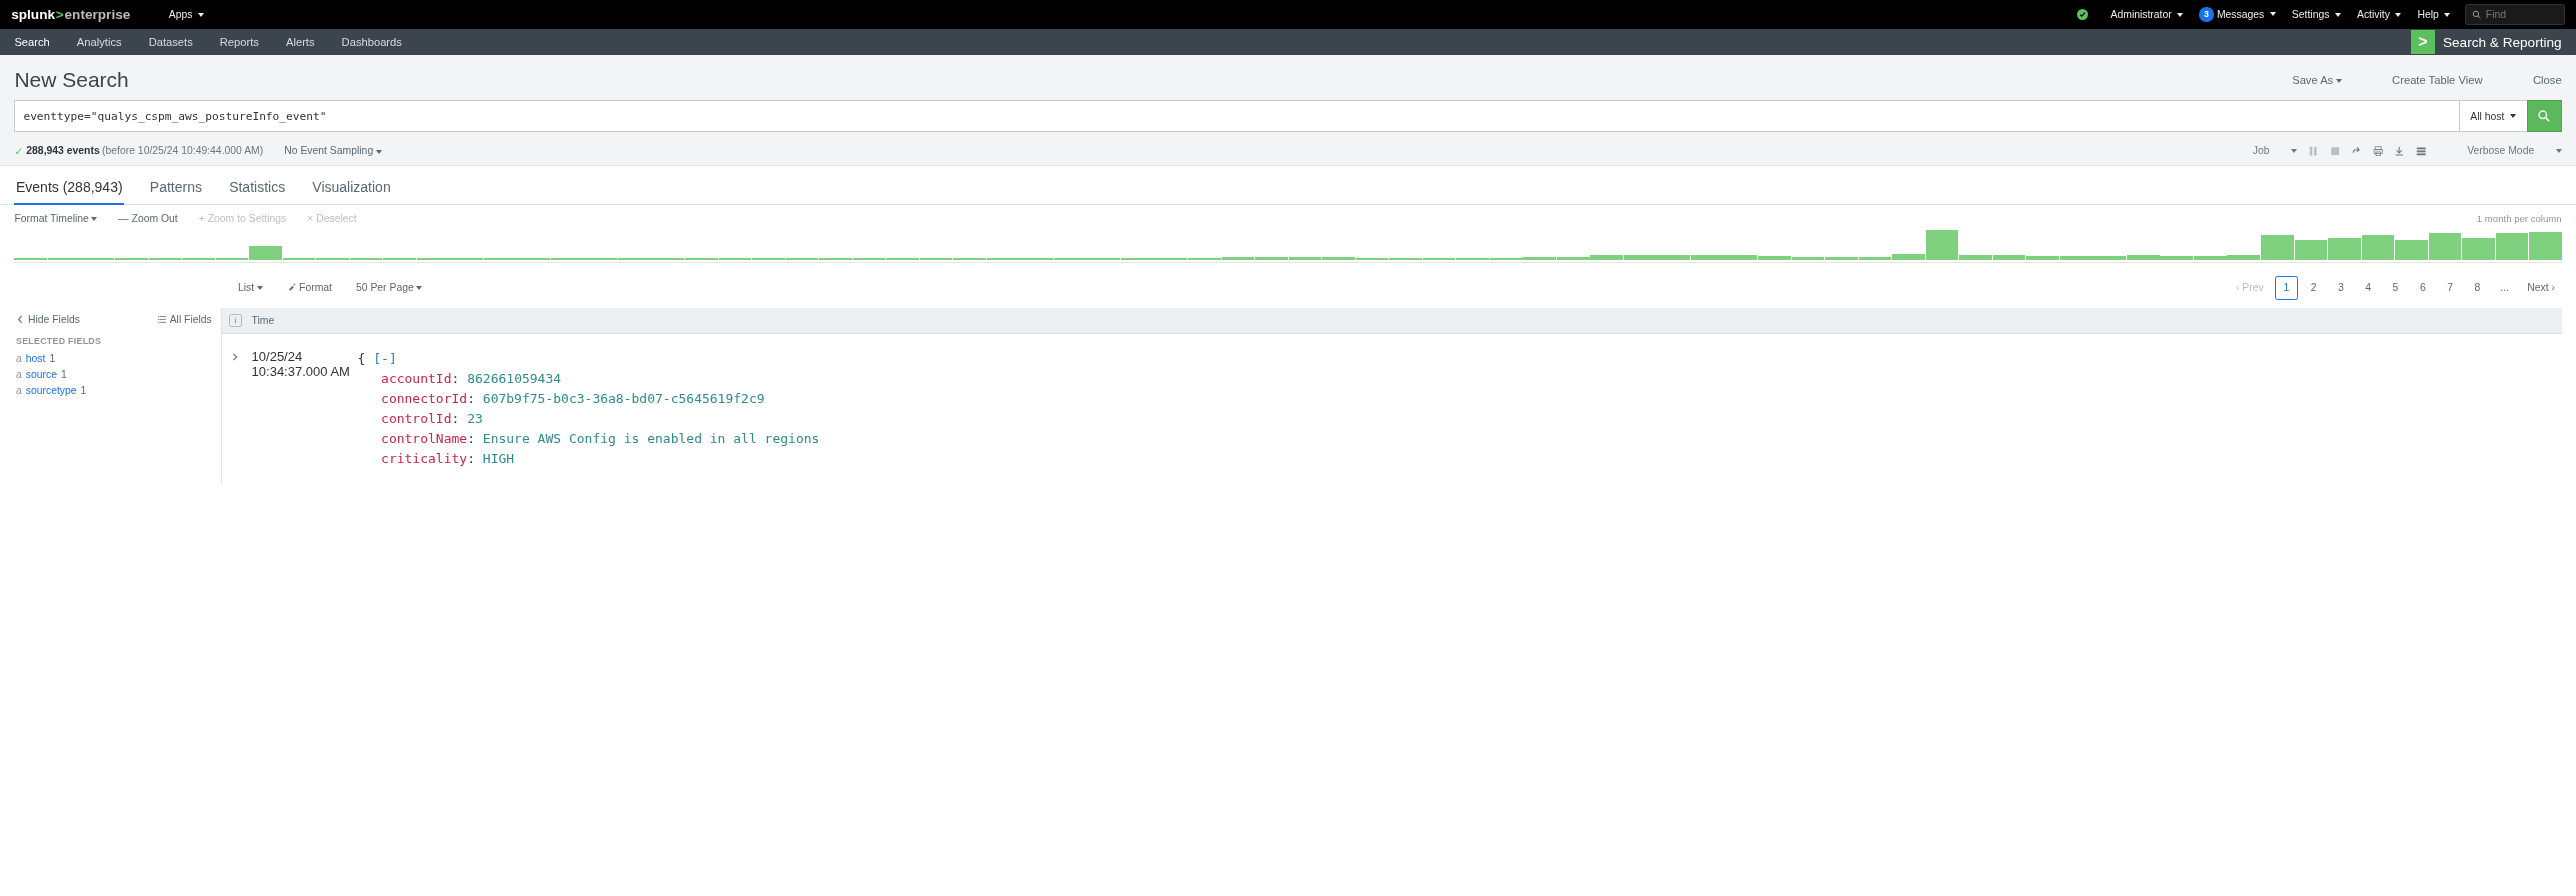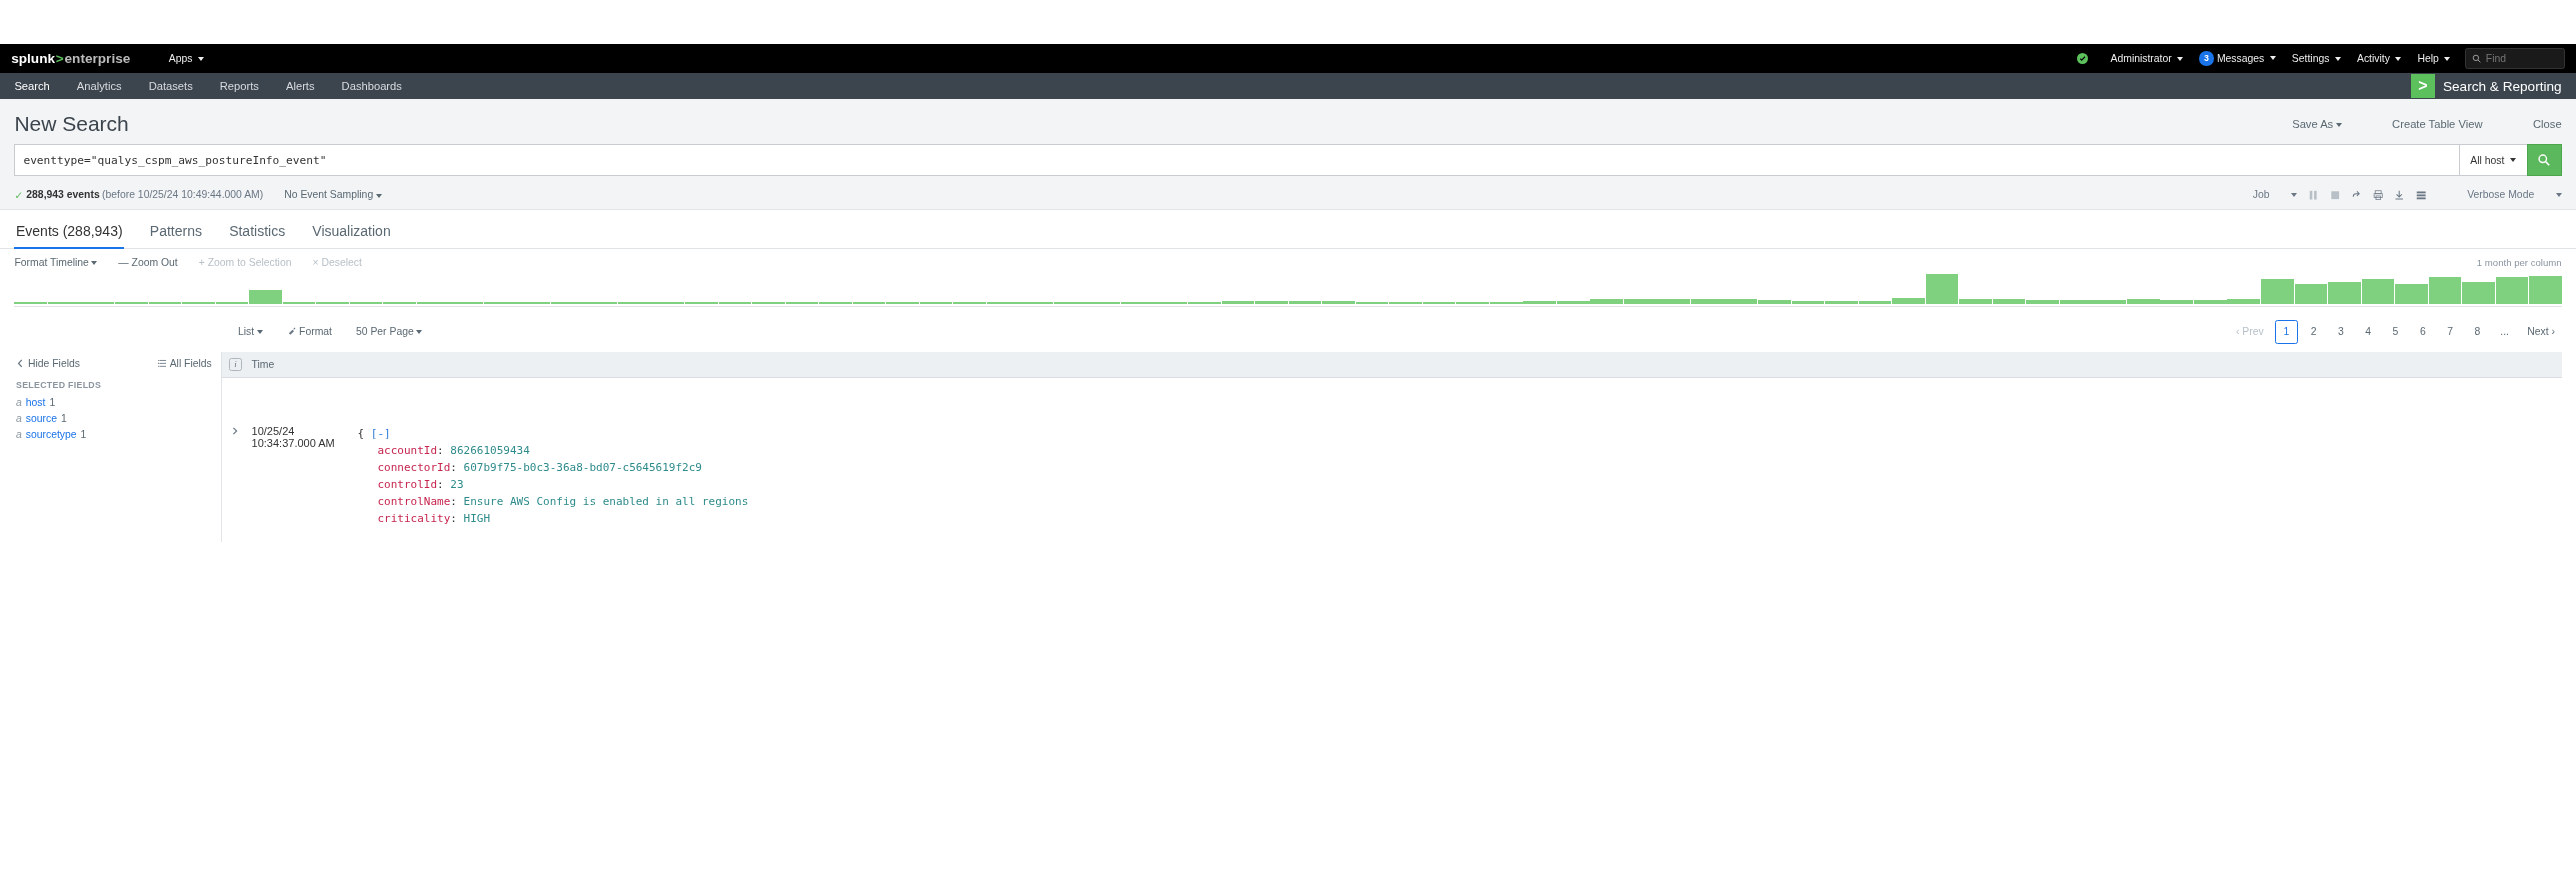--- a/index.html
+++ b/index.html
@@ -1,19 +1,19 @@
 <!DOCTYPE html>
 <html style="font-size:13px"><head>
 <meta charset="utf-8">
 <style>
 * { margin: 0; padding: 0; box-sizing: border-box; }
 body { font-family: "Helvetica Neue", Arial, sans-serif; font-size: 10.4px; color: #333; background: #fff; }
 
 
-.topbar { background: #000; height: 29px; display: flex; align-items: center; padding: 0 11.2px; color: #ccc; margin-top: 44px; }
+.topbar { background: #000; height: 29px; display: flex; align-items: center; padding: 0 11.2px; color: #ccc; }
 .logo { display: flex; align-items: baseline; font-weight: 600; font-size: 13.6px; margin-right: 22.5px; }
 .logo .s1 { color: #fff; }
 .logo .gt { color: #5cc05c; margin: 0 0.8px; font-weight: 700; }
 .logo .s2 { color: #bbb; }
 .topbar .apps { color: #eee; cursor: pointer; }
 .topbar .spacer { flex: 1; }
 .topbar .right-item { color: #eee; margin-left: 16px; cursor: pointer; display: flex; align-items: center; gap: 3.2px; }
 .green-dot { width: 11.2px; height: 11.2px; background: #5cc05c; border-radius: 50%; display: inline-flex; align-items: center; justify-content: center; margin-right: 6.4px; }
 .green-dot svg { width: 7.2px; height: 7.2px; }
 .blue-badge { background: #1a73e8; color: #fff; border-radius: 50%; width: 14.4px; height: 14.4px; display: inline-flex; align-items: center; justify-content: center; font-size: 8.8px; font-weight: 600; }
@@ -90,21 +90,21 @@
 .field-row { display: flex; align-items: center; padding: 2.4px 0; font-size: 10.4px; }
 .field-row .ftype { font-style: italic; color: #8b95a0; margin-right: 4px; }
 .field-row .fname { color: #1a73e8; cursor: pointer; margin-right: 4px; }
 .field-row .fcount { color: #5a6872; }
 
 .events-list { flex: 1; background: #fff; border-left: 0.8px solid #e1e5e8; }
 .ev-header { background: #edf0f2; display: flex; border-bottom: 0.8px solid #d9dce0; height: 26px; align-items: center; color: #5a6872; font-size: 10.4px; }
 .col-expand { width: 26px; text-align: center; }
 .col-time { width: 106px; padding-left: 3.2px; }
 .col-event { flex: 1; padding-left: 3.2px; }
-.ev-row { display: flex; padding: 15px 0; font-size: 11px; margin-top: 32px; }
+.ev-row { display: flex; padding: 15px 0; font-size: 13px; }
 .ev-row .col-expand { cursor: pointer; color: #6b7785; }
 .ev-row .col-expand svg { width: 8px; height: 8px; }
 .ev-row .col-event { font-family: Consolas, monospace; line-height: 1.55; }
 .jk { color: #c7254e; }
 .jv { color: #2e8b8b; }
 .jb { color: #2e7bd6; }
 .jt { color: #333; }
 
 .caret { display: inline-block; width: 0; height: 0; border-left: 3.2px solid transparent; border-right: 3.2px solid transparent; border-top: 4px solid currentColor; vertical-align: middle; margin-left: 2.4px; }
 .info-i { display: inline-block; width: 13px; height: 13px; border: 0.8px solid #b0b7be; border-radius: 2.4px; text-align: center; line-height: 11.2px; font-family: Georgia, serif; font-style: italic; font-size: 8.8px; color: #6b7785; }
@@ -244,21 +244,21 @@
 <div class="result-tabs">
   <div class="result-tab active">Events (288,943)</div>
   <div class="result-tab">Patterns</div>
   <div class="result-tab">Statistics</div>
   <div class="result-tab">Visualization</div>
 </div>
 
 <div class="timeline-ctrl">
   <span class="tc-item"><span>Format Timeline</span><span class="caret"></span></span>
   <span class="tc-item">— <span>Zoom Out</span></span>
-  <span class="tc-item disabled">+ <span>Zoom to Selection</span></span>
+  <span class="tc-item disabled">+ <span>Zoom to Settings</span></span>
   <span class="tc-item disabled">× <span>Deselect</span></span>
   <div class="spacer"></div>
   <span class="scale-label">1 month per column</span>
 </div>
 
 <div class="timeline" id="timeline-chart">
     <div class="bar" style="height: 7.5%;"></div>
     <div class="bar" style="height: 7.5%;"></div>
     <div class="bar" style="height: 5%;"></div>
     <div class="bar" style="height: 5%;"></div>

